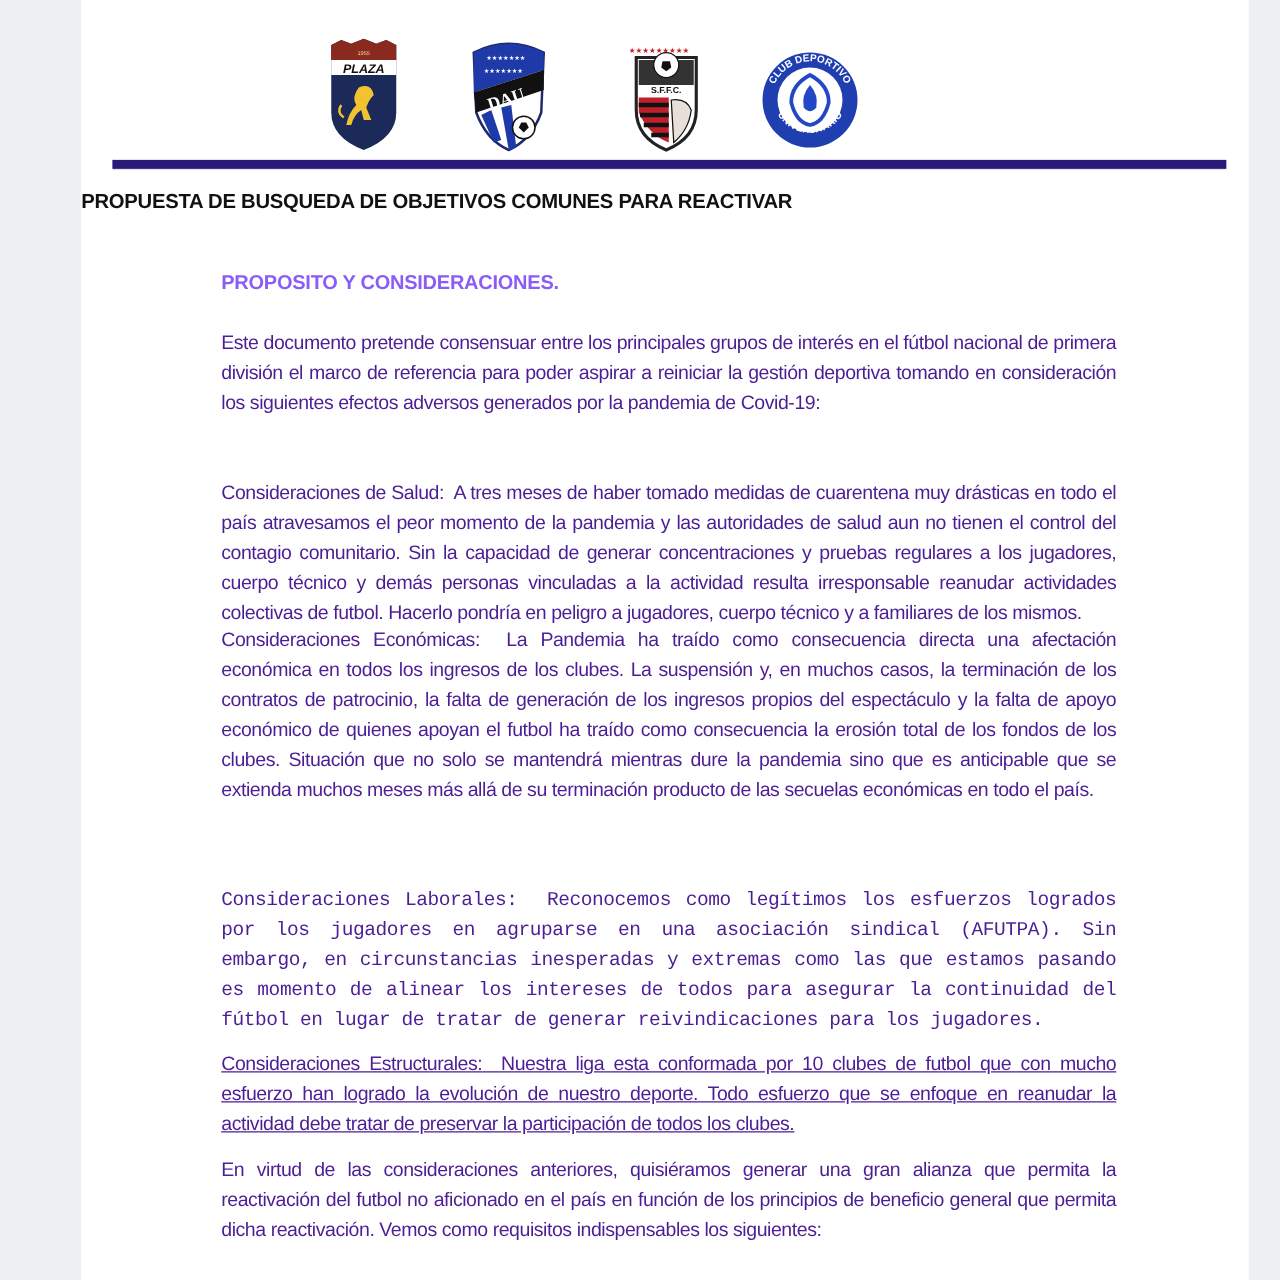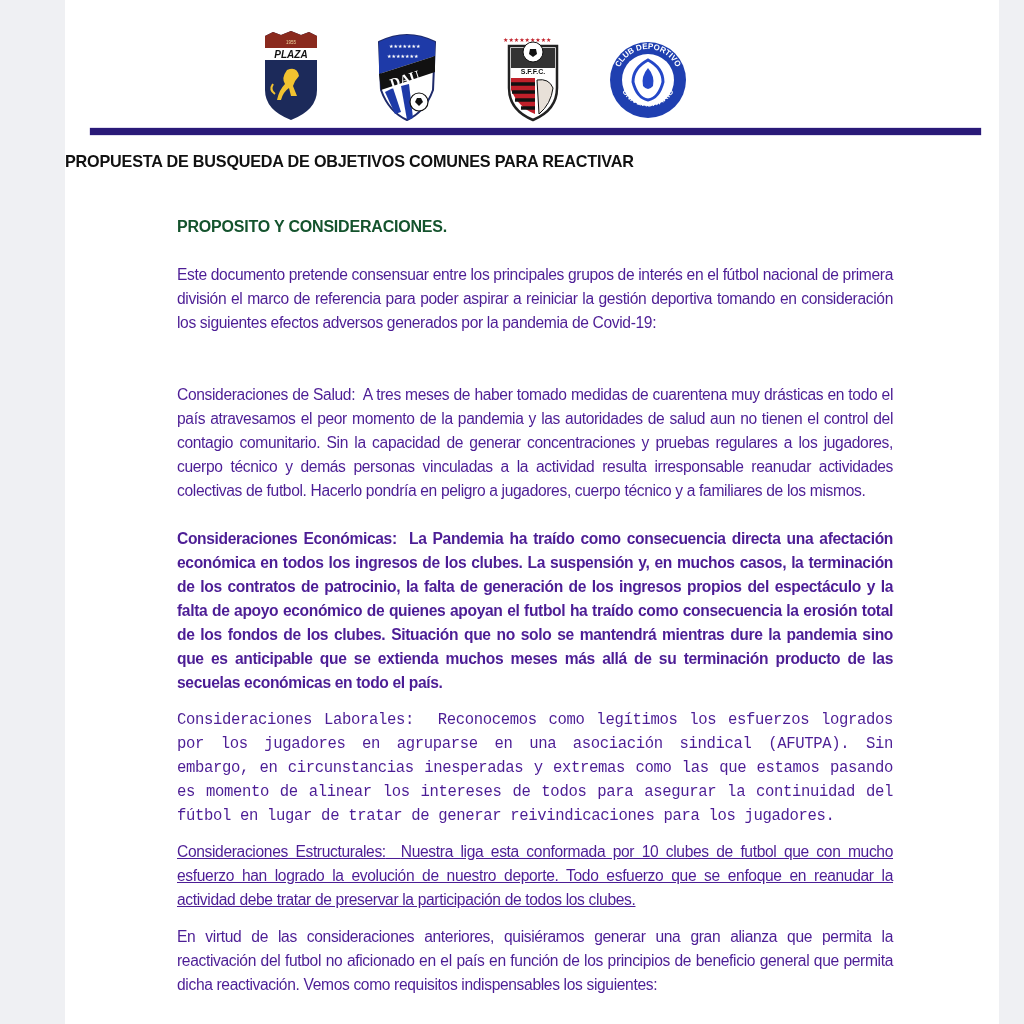--- a/index.html
+++ b/index.html
@@ -25,32 +25,32 @@
     box-shadow: 0 0 1px #4a3a9a;
   }
   .title {
     position: absolute; left: 0; top: 150px; width: 100%;
     text-align: left; font-weight: bold; font-size: 16.2px; line-height: 23px;
     color: #111; letter-spacing: -0.2px;
   }
   .title div { white-space: nowrap; }
   .section-heading {
     position: absolute; left: 112px; top: 218px;
-    font-weight: bold; font-size: 16px; color: #14532d; letter-spacing: -0.2px;
+    font-weight: bold; font-size: 16px; color: #8b5cf6; letter-spacing: -0.2px;
   }
   .para {
     position: absolute; left: 112px; width: 716px;
     font-size: 15.6px; line-height: 24px; color: #4c1d95;
     text-align: justify; letter-spacing: -0.35px;
     font-family: "Liberation Sans Narrow", "Liberation Sans", sans-serif;
   }
   .para .label { }
   #p0 { top: 263px; }
   #p1 { top: 383px; }
-  #p2 { top: 527px; font-weight: bold; }
+  #p2 { top: 501px; }
   #p3 { top: 708px; font-family: Liberation Mono, monospace; }
   #p4 { top: 840px; text-decoration: underline; }
   #p5 { top: 925px; }
 </style>
 </head>
 <body>
 
 <div class="page">
 
   <div class="logos">

